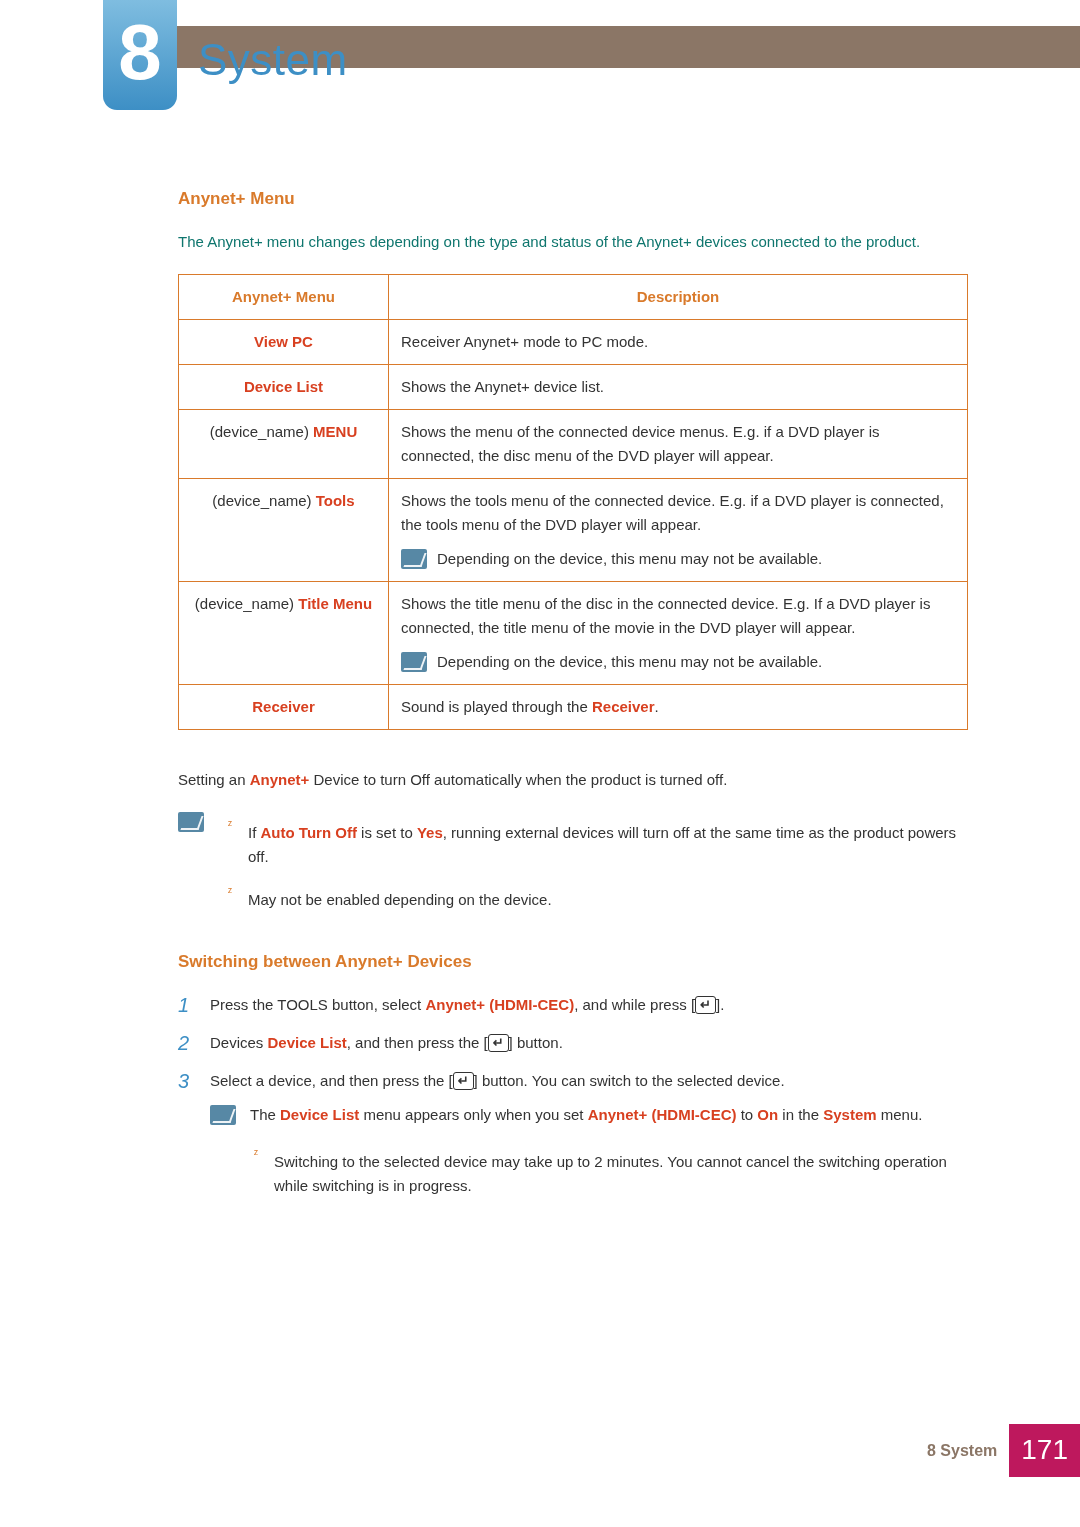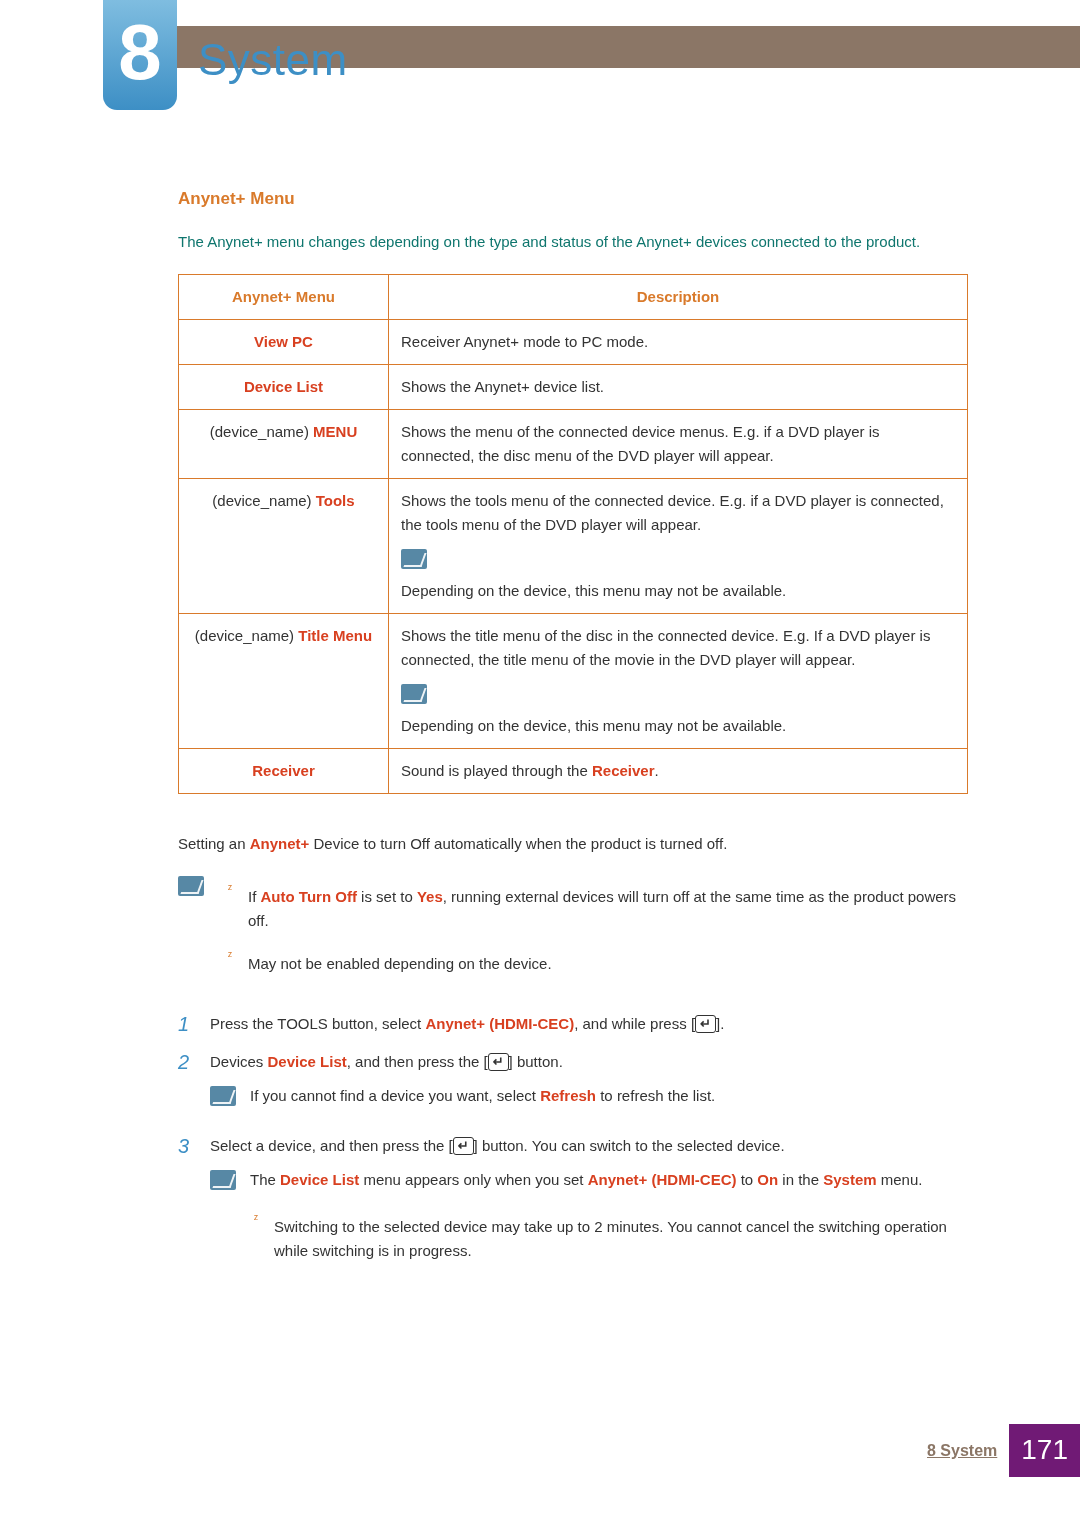--- a/index.html
+++ b/index.html
@@ -99,21 +99,20 @@
     color: #333;
   }
   .hl { color: #d84020; font-weight: 700; text-align: center; }
   .txt-normal { color:#333; }
 
   .note-row {
     display: flex;
     align-items: flex-start;
     gap: 10px;
     margin-top: 10px;
-    flex-direction: column;
   }
   .note-icon, .note-icon-small {
     width: 26px;
     height: 20px;
     background: #5788a5;
     border-radius: 2px;
     position: relative;
     flex: none;
     margin-top: 2px;
   }
@@ -212,24 +211,23 @@
     right: 0;
     bottom: 50px;
     display: flex;
     align-items: center;
     gap: 12px;
   }
   .footer .label {
     color: #8b7666;
     font-weight: 700;
     font-size: 16px;
-    text-decoration: underline;
   }
   .footer .pagebox {
-    background: #701a75;
+    background: #be185d;
     color: #fff;
     font-size: 28px;
     padding: 4px 12px;
   }
 </style>
 </head>
 <body>
 
 <div class="topband">
     <div class="gap"></div>
@@ -304,38 +302,35 @@
         <div class="mark">z</div>
         <div class="txt"><span>If </span><span class="hl">Auto Turn Off</span><span> is set to </span><span class="hl">Yes</span><span>, running external devices will turn off at the same time as the product powers off.</span></div>
       </div>
       <div class="bullet-row">
         <div class="mark">z</div>
         <div class="txt">May not be enabled depending on the device.</div>
       </div>
     </div>
   </div>
 
+  <div class="sub-heading-orange">Switching between Anynet+ Devices</div>
 
   <div class="steps">
 
     <div class="step">
       <div class="n">1</div>
       <div class="body">
         <span>Press the </span><span class="bold">TOOLS</span><span> button, select </span><span class="hl">Anynet+ (HDMI-CEC)</span><span>, and while press [</span><span class="enter-btn"></span><span>].</span>
       </div>
     </div>
 
     <div class="step">
       <div class="n">2</div>
       <div class="body">
         <span>Devices </span><span class="hl">Device List</span><span>, and then press the [</span><span class="enter-btn"></span><span>] button.</span>
-        <div class="sub-note" style="margin-left:0;">
-          <div class="note-icon"></div>
-          <div class="txt"><span>If you cannot find a device you want, select </span><span class="hl">Refresh</span><span> to refresh the list.</span></div>
-        </div>
       </div>
     </div>
 
     <div class="step">
       <div class="n">3</div>
       <div class="body">
         <span>Select a device, and then press the [</span><span class="enter-btn"></span><span>] button. You can switch to the selected device.</span>
         <div class="sub-note" style="margin-left:0;">
           <div class="note-icon"></div>
           <div class="txt">

